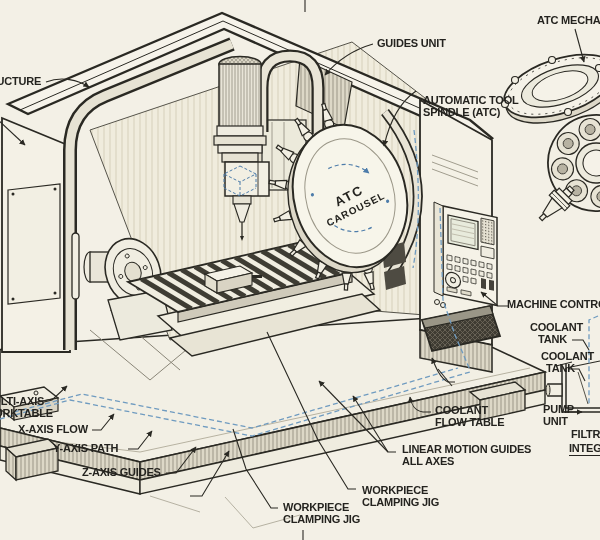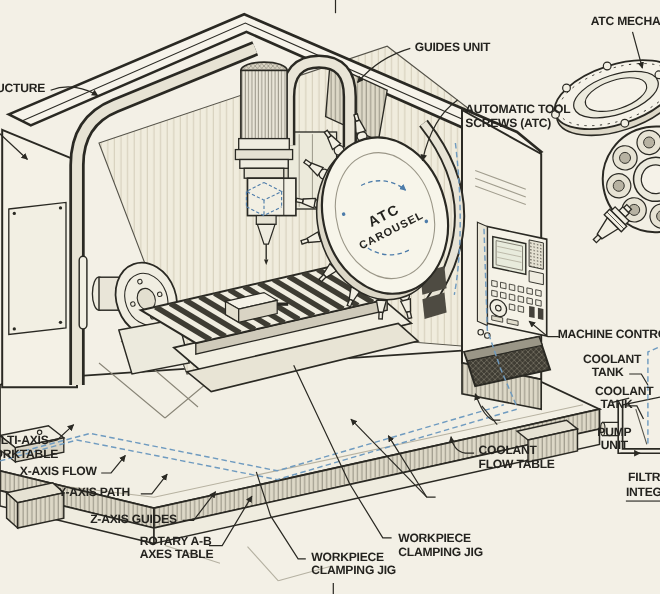--- a/index.html
+++ b/index.html
@@ -377,54 +377,52 @@
       <path d="M0,0 L6,3 L0,6 Z" fill="#4d7caa"></path>
     </marker>
   </defs>
 </svg>
 
 <div class="lb" style="left:-25px;top:75px;">STRUCTURE</div>
 <div class="lb" style="left:377px;top:37px;">GUIDES UNIT</div>
 <div class="lb" style="left:537px;top:14px;">ATC MECHANISM</div>
 <div class="lb" style="left:423px;top:94px;">
   <span>AUTOMATIC TOOL</span>
-  <span class="l2">SCREWS (ATC)</span>
+  <span class="l2">SPINDLE (ATC)</span>
 </div>
 <div class="lb" style="left:507px;top:298px;">MACHINE CONTROLLER</div>
 <div class="lb" style="left:530px;top:321px;">
   <span>COOLANT</span>
   <span class="l2 ind8">TANK</span>
 </div>
 <div class="lb" style="left:541px;top:350px;">
   <span>COOLANT</span>
   <span class="l2 ind5">TANK</span>
 </div>
-<div class="lb" style="left:543px;top:387px;text-align:center;">
+<div class="lb" style="left:543px;top:403px;">
   <span>PUMP</span>
   <span class="l2">UNIT</span>
 </div>
 <div class="lb" style="left:571px;top:428px;">FILTRATION</div>
 <div class="lb" style="left:569px;top:442px;"><span class="und">INTEGRATED</span></div>
 <div class="lb" style="left:435px;top:404px;">
   <span>COOLANT</span>
   <span class="l2">FLOW TABLE</span>
 </div>
 <div class="lb" style="left:402px;top:443px;">
+  <span>LINEAR MOTION GUIDES</span>
+  <span class="l2">ALL AXES</span>
 </div>
 <div class="lb" style="left:362px;top:484px;">
   <span>WORKPIECE</span>
   <span class="l2">CLAMPING JIG</span>
 </div>
 <div class="lb" style="left:283px;top:501px;">
   <span>WORKPIECE</span>
   <span class="l2">CLAMPING JIG</span>
-</div>
-<div class="lb" style="left:127px;top:486px;">
-  <span>ROTARY A-B</span>
-  <span class="l2">AXES TABLE</span>
 </div>
 <div class="lb" style="left:82px;top:466px;">Z-AXIS GUIDES</div>
 <div class="lb" style="left:53px;top:442px;">Y-AXIS PATH</div>
 <div class="lb" style="left:18px;top:423px;">X-AXIS FLOW</div>
 <div class="lb" style="left:-16px;top:395px;">
   <span>MULTI-AXIS</span>
   <span class="l2">WORKTABLE</span>
 </div>
 
 </div>

